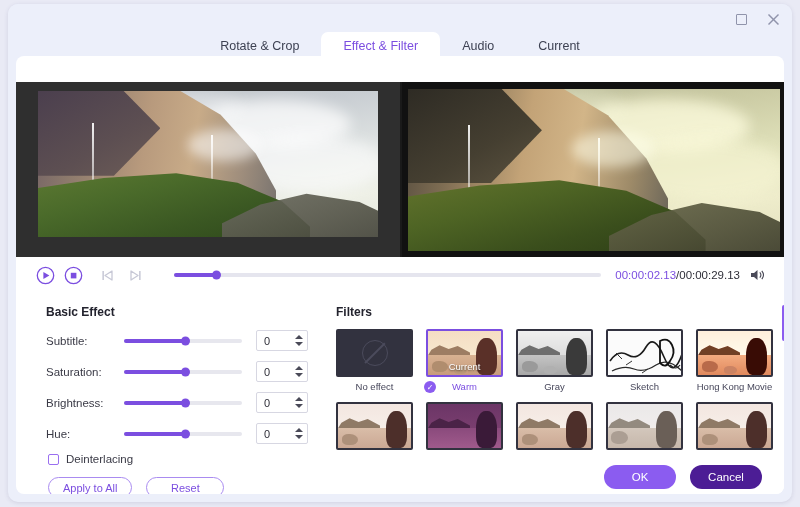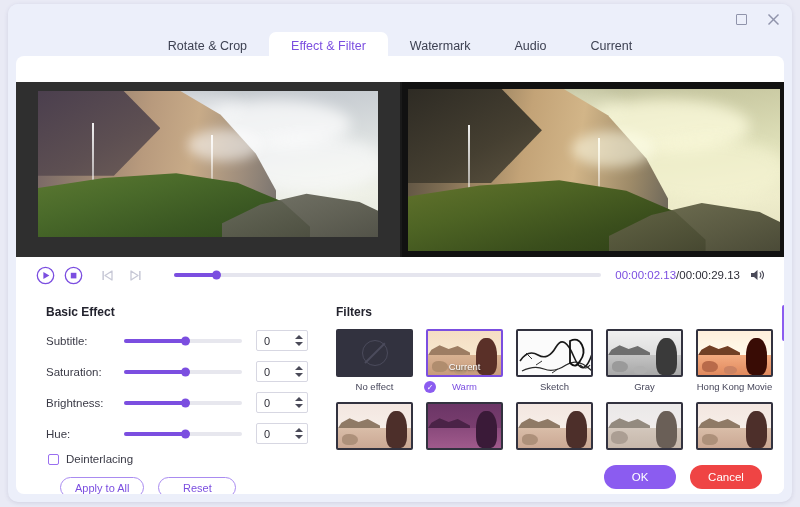--- a/index.html
+++ b/index.html
@@ -277,21 +277,21 @@
   .spin .down { border-top: 4px solid #4a4a58; }
 
   .chkrow { display: flex; align-items: center; margin: 4px 0 12px 2px; }
   .chk {
     width: 11px; height: 11px;
     border: 1.4px solid #9a6ff0; border-radius: 2px;
     background: #fff; margin-right: 7px;
   }
   .chk-label { font-size: 11.5px; color: #3a3a46; }
 
-  .btnrow { display: flex; gap: 14px; margin-left: 14px; }
+  .btnrow { display: flex; gap: 14px; margin-left: 2px; }
   .obtn {
     min-width: 78px; height: 21px;
     border: 1px solid #a98bf0; border-radius: 11px;
     background: #fff; color: #7b4ee0;
     font-size: 11px;
     display: flex; align-items: center; justify-content: center;
     padding: 0 14px; cursor: default;
   }
 
   
@@ -376,21 +376,21 @@
     padding-right: 38px; gap: 14px;
   }
   .fbtn {
     width: 72px; height: 24px;
     border-radius: 12px;
     background: #8b5cf0; color: #fff;
     font-size: 11.5px;
     display: flex; align-items: center; justify-content: center;
     cursor: default;
   }
-  .fbtn.cancel { background: #ef4444; }
+  .fbtn.cancel { background: #4c1d95; }
 </style>
 </head>
 <body>
 
 <div id="app">
   <div class="window">
 
     <div class="titlebar">
       <div class="wincontrols">
         <div class="wc-btn">
@@ -401,21 +401,20 @@
             <line x1="1.5" y1="1.5" x2="11.5" y2="11.5" stroke="#9094ab" stroke-width="1.5"></line>
             <line x1="11.5" y1="1.5" x2="1.5" y2="11.5" stroke="#9094ab" stroke-width="1.5"></line>
           </svg>
         </div>
       </div>
     </div>
 
     <div class="tabbar">
       <div class="tab">Rotate &amp; Crop</div>
       <div class="tab active">Effect &amp; Filter</div>
-      <div class="tab">Watermark</div>
       <div class="tab">Audio</div>
       <div class="tab">Current</div>
     </div>
 
     <div class="card">
 
 
       <div class="previews">
         <div class="pv pv-left">
           <div class="frame-left">
@@ -599,53 +598,53 @@
                 <div class="fcurrent">Current</div>
               </div>
               <div class="flabelrow">
                 <span class="fcheck">✓</span>
                 <span class="flabel">Warm</span>
               </div>
             </div>
 
             <div class="fitem">
               <div class="fthumb">
+                <div class="dthumb" style="filter:grayscale(1);">
+                  <div class="d-sky" style="background:linear-gradient(180deg,#efefef,#dcdcdc);"></div>
+                  <div class="d-mtn" style="background:#6e6e6e;"></div>
+                  <div class="d-gnd" style="background:linear-gradient(180deg,#c4c4c4,#a8a8a8);"></div>
+                  <div class="d-fig" style="background:#3a3a3a;"></div>
+                  <div class="d-rock" style="left:6%;bottom:6%;width:22%;height:26%;background:#9a9a9a;"></div>
+                  <div class="d-rock" style="left:36%;bottom:2%;width:18%;height:18%;background:#b0b0b0;"></div>
+                </div>
+              </div>
+              <div class="flabelrow">
+                <span class="flabel">Gray</span>
+              </div>
+            </div>
+
+            <div class="fitem">
+              <div class="fthumb">
                 <div class="dthumb" style="background:#fbfbfb;">
                   <svg width="77" height="48" viewBox="0 0 77 48">
                     <path d="M2 30 Q10 18 20 24 T38 16 T56 26 T75 20" fill="none" stroke="#1b1b1b" stroke-width="1.6"></path>
                     <path d="M4 40 Q16 34 26 38 T48 34 T74 40" fill="none" stroke="#2a2a2a" stroke-width="1.3"></path>
                     <path d="M52 10 Q60 6 64 14 T62 30 Q58 38 52 32 Z" fill="none" stroke="#111" stroke-width="1.8"></path>
                     <path d="M8 22 L14 28 M18 34 L24 30 M34 42 L40 38" stroke="#333" stroke-width="1"></path>
                     <path d="M62 34 Q68 40 72 34" fill="none" stroke="#222" stroke-width="1.2"></path>
                   </svg>
                 </div>
               </div>
               <div class="flabelrow">
                 <span class="flabel">Sketch</span>
               </div>
             </div>
 
             <div class="fitem">
               <div class="fthumb">
-                <div class="dthumb" style="filter:grayscale(1);">
-                  <div class="d-sky" style="background:linear-gradient(180deg,#efefef,#dcdcdc);"></div>
-                  <div class="d-mtn" style="background:#6e6e6e;"></div>
-                  <div class="d-gnd" style="background:linear-gradient(180deg,#c4c4c4,#a8a8a8);"></div>
-                  <div class="d-fig" style="background:#3a3a3a;"></div>
-                  <div class="d-rock" style="left:6%;bottom:6%;width:22%;height:26%;background:#9a9a9a;"></div>
-                  <div class="d-rock" style="left:36%;bottom:2%;width:18%;height:18%;background:#b0b0b0;"></div>
-                </div>
-              </div>
-              <div class="flabelrow">
-                <span class="flabel">Gray</span>
-              </div>
-            </div>
-
-            <div class="fitem">
-              <div class="fthumb">
                 <div class="dthumb" style="filter:saturate(1.3) contrast(1.15);">
                   <div class="d-sky" style="background:linear-gradient(180deg,#f3e1d4,#f6ece2);"></div>
                   <div class="d-mtn" style="background:#6b4a38;"></div>
                   <div class="d-gnd" style="background:linear-gradient(180deg,#d9a98c,#c58b6e);"></div>
                   <div class="d-fig" style="background:#3b1d18;"></div>
                   <div class="d-rock" style="left:6%;bottom:6%;width:22%;height:26%;background:#a4705a;"></div>
                   <div class="d-rock" style="left:36%;bottom:2%;width:18%;height:18%;background:#b58570;"></div>
                 </div>
               </div>
               <div class="flabelrow">

